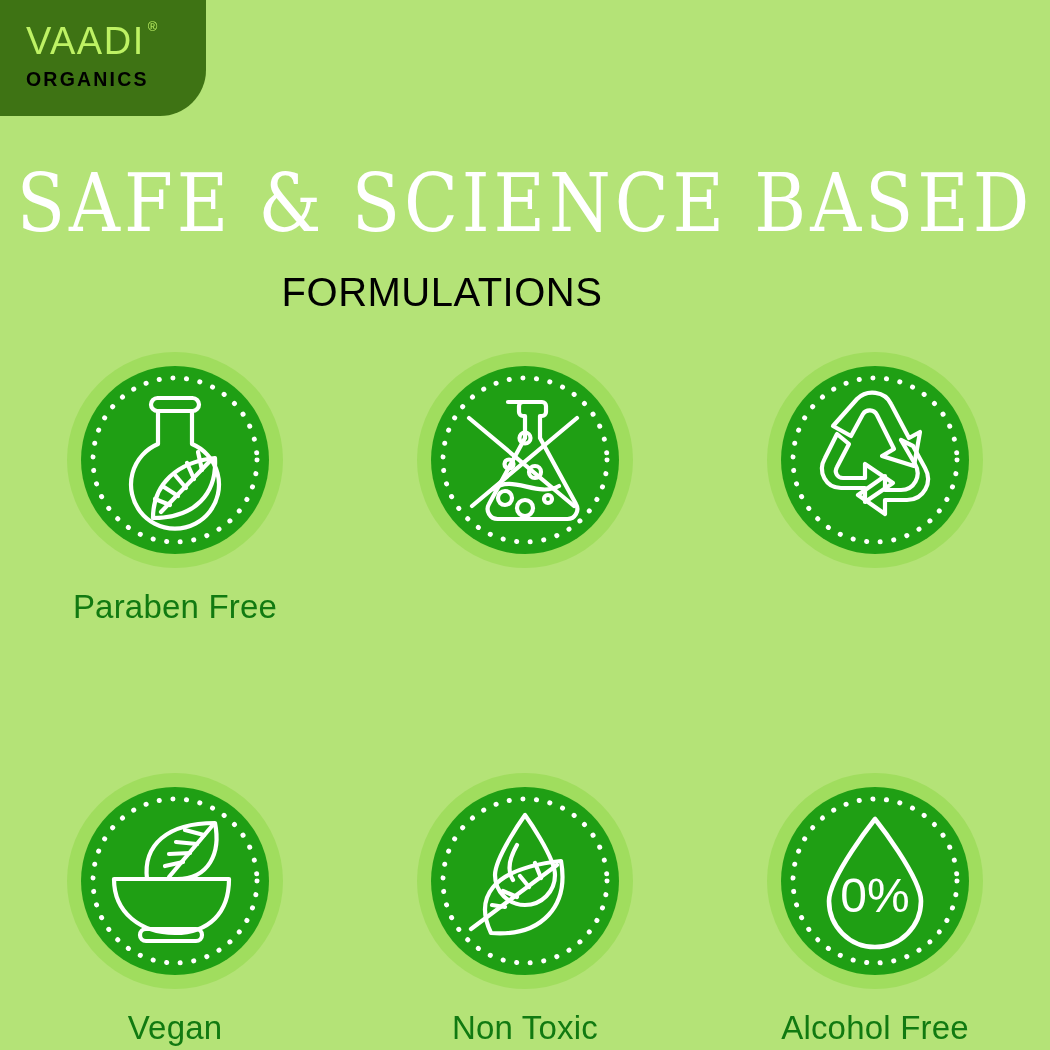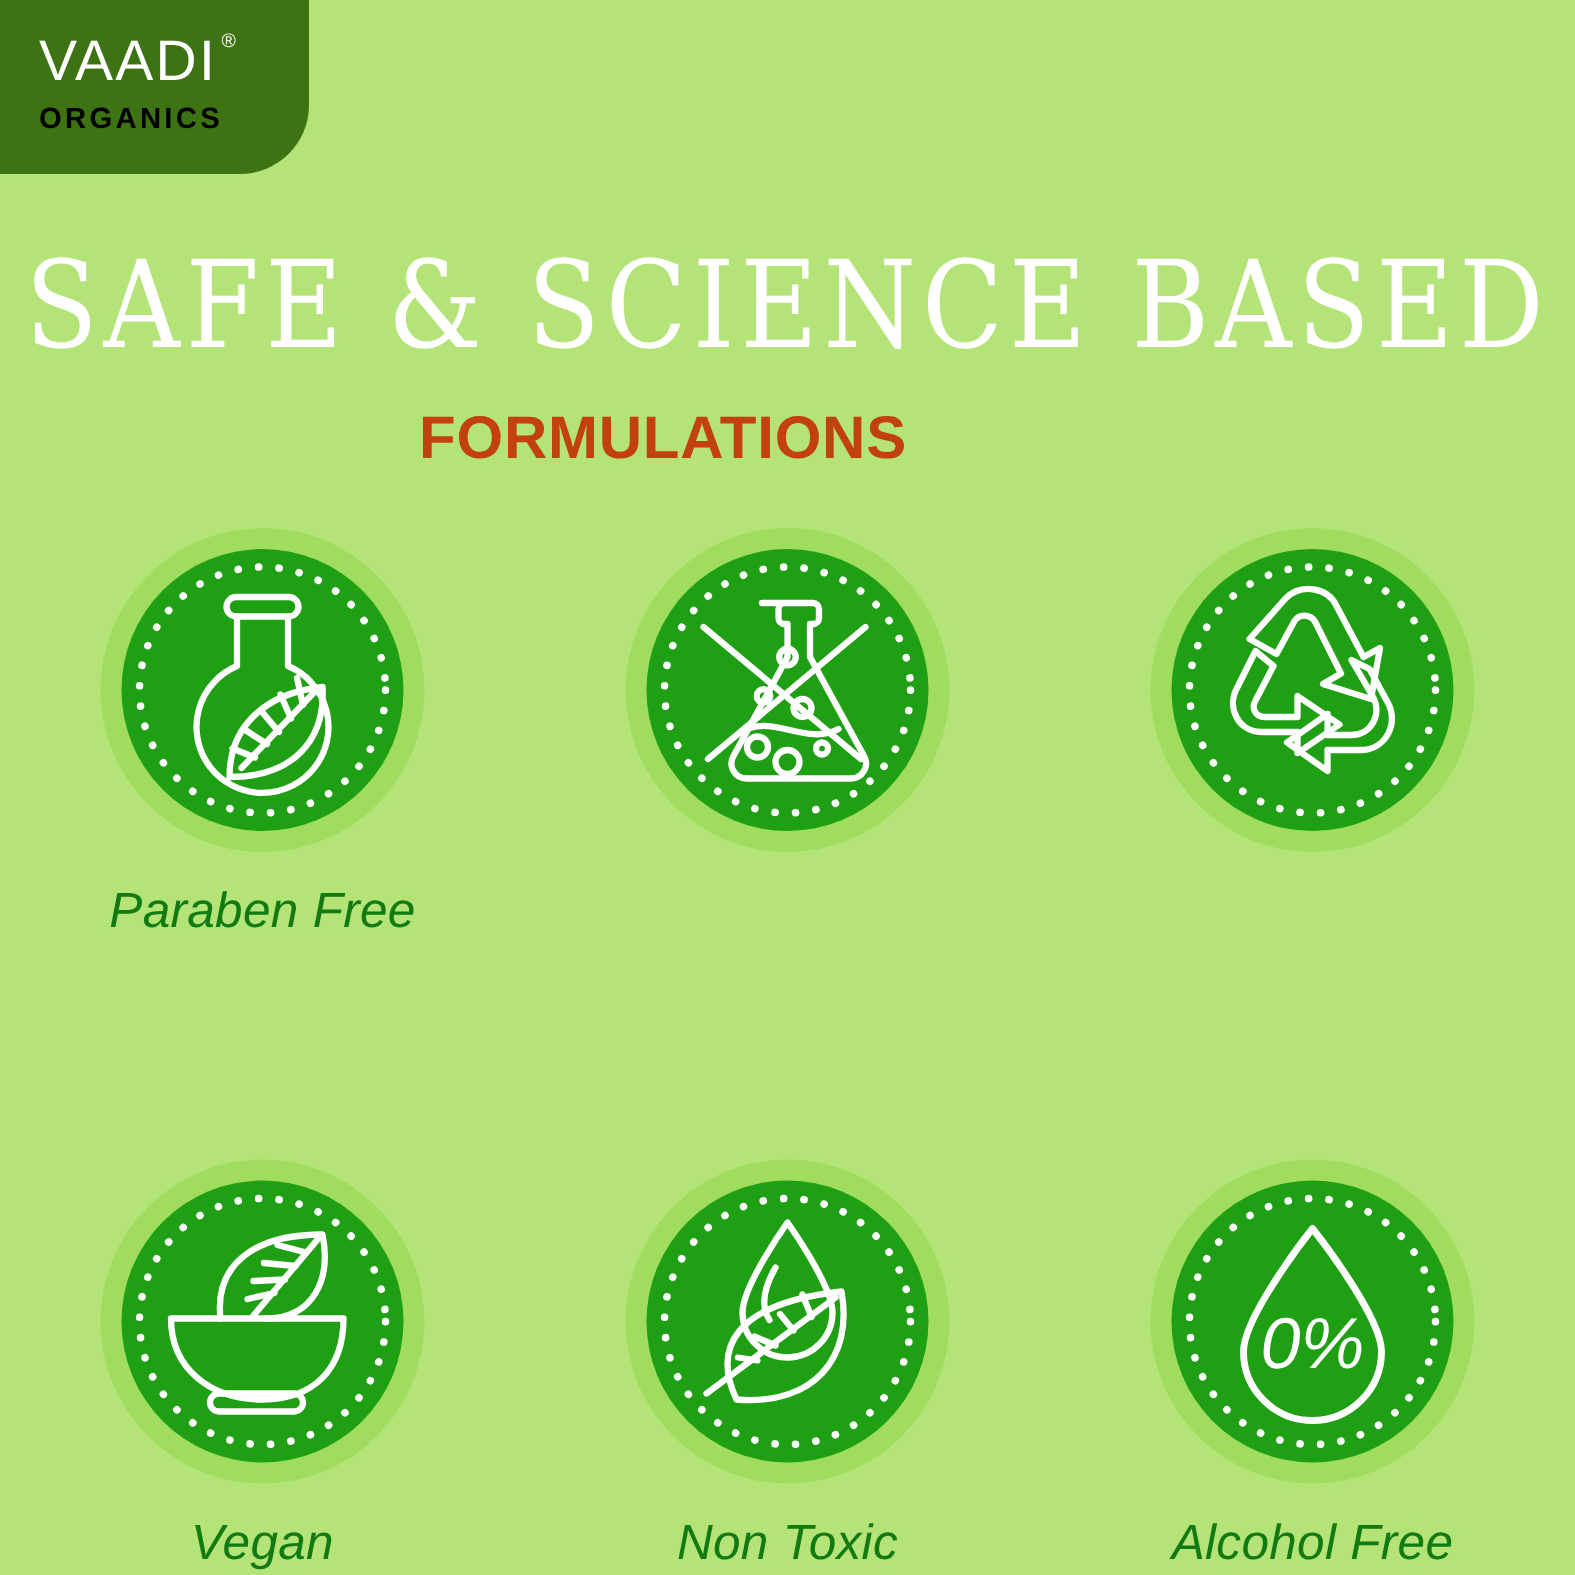--- a/index.html
+++ b/index.html
@@ -23,21 +23,21 @@
     width: 228px;
     height: 142px;
     background: #3e7314;
     border-radius: 0 0 46px 0;
     border-top-left-radius: 40px;
     box-sizing: border-box;
     padding: 48px 0 0 48px;
   }
   .logo-wordmark {
     position: relative;
-    color: #ffffff;
+    color: #bef264;
     font-size: 38px;
     font-weight: 400;
     letter-spacing: 1.5px;
     line-height: 1;
     display: inline-block;
   }
   .logo-reg {
     position: absolute;
     top: -2px;
     right: -14px;
@@ -69,42 +69,41 @@
     white-space: nowrap;
     transform: scaleY(1.12) scaleX(0.98);
     transform-origin: center top;
   }
   .subhead {
     position: absolute;
     top: 272px;
     left: 0;
     width: 884px;
     text-align: center;
-    color: #c2410c;
+    color: #000000;
     font-size: 40px;
-    font-weight: 700;
+    font-weight: 400;
     letter-spacing: 0.5px;
     line-height: 1;
   }
 
   
   .grid {
     position: absolute;
     top: 352px;
     left: 0;
     width: 1050px;
     display: flex;
     flex-wrap: wrap;
   }
   .cell {
     width: 350px;
     display: flex;
     flex-direction: column;
     align-items: center;
-    font-style: italic;
   }
   .cell.row2 { margin-top: 146px; }
 
   .badge {
     position: relative;
     width: 216px;
     height: 216px;
     display: flex;
     align-items: center;
     justify-content: center;

